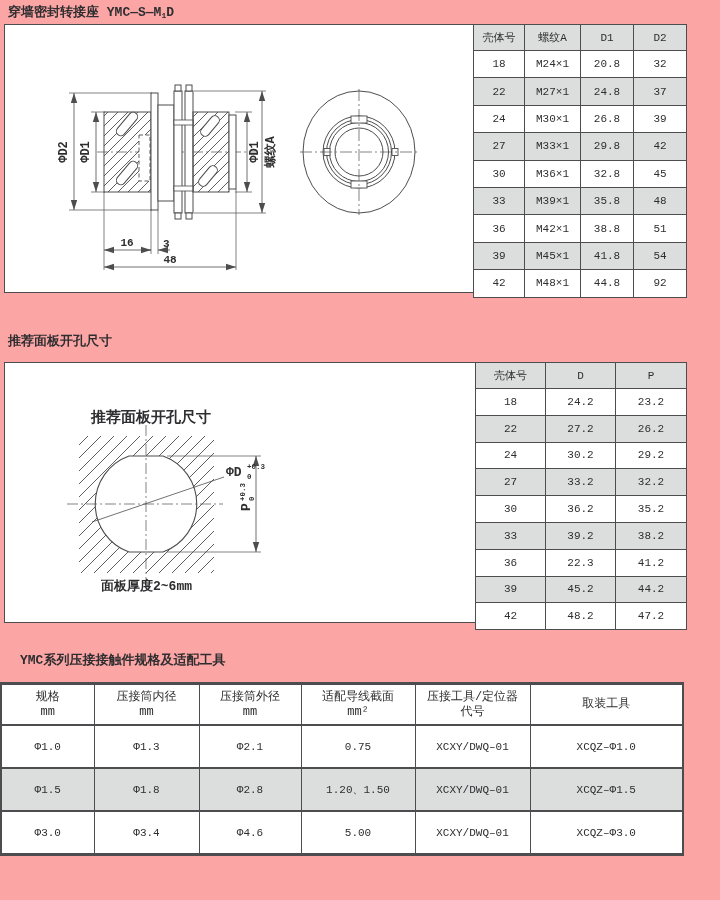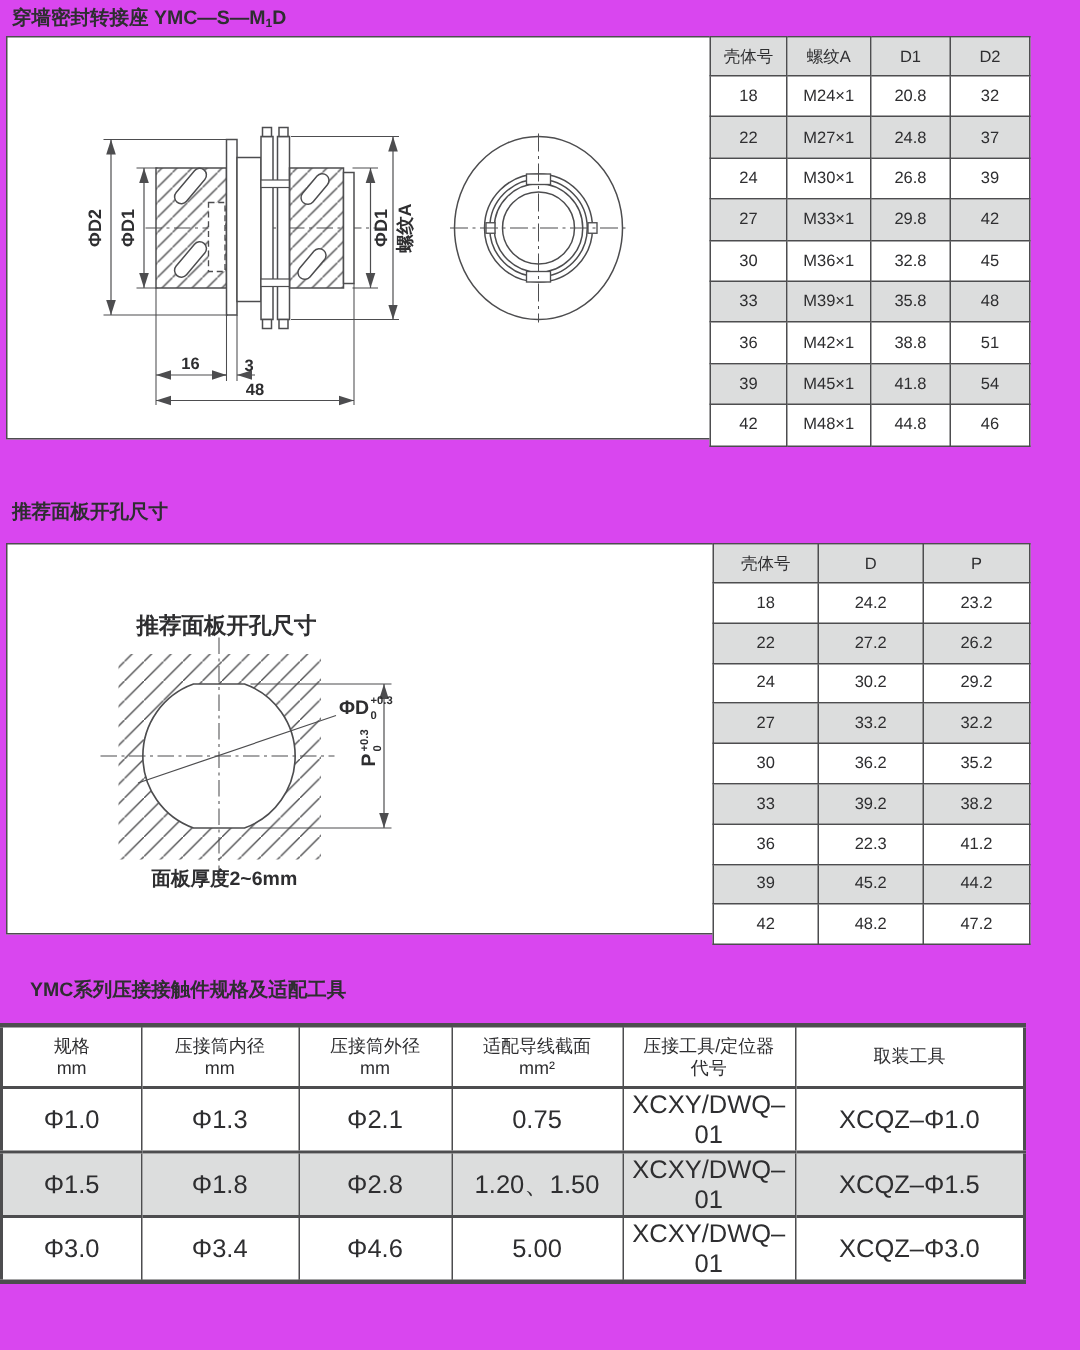--- a/index.html
+++ b/index.html
@@ -1,33 +1,33 @@
 <!DOCTYPE html>
 <html><head>
 <meta charset="utf-8">
 <style>
   html,body{margin:0;padding:0;background:#fff;}
-  .page{position:relative;width:720px;height:900px;background:#d946ef;overflow:hidden;
-        font-family:Liberation Sans, sans-serif;color:#2e2e30;}
+  .page{position:relative;width:720px;height:900px;background:#fca5a5;overflow:hidden;
+        font-family:Liberation Mono, monospace;color:#2e2e30;}
   .sec-title{position:absolute;font-size:13px;font-weight:bold;white-space:nowrap;}
   .sub1{font-size:8px;vertical-align:-2px;}
   .dbox{position:absolute;border:1px solid #4d4d4f;background:#fff;}
   table{position:absolute;border-collapse:collapse;table-layout:fixed;background:#fff;}
   th,td{border:1px solid #4d4d4f;text-align:center;vertical-align:middle;
         font-size:11px;font-weight:normal;padding:0;overflow:hidden;}
   .t1{left:473px;top:24px;width:213px;}
   .t1 th{height:25px;background:#dcdddd;}
   .t1 td{height:26.4px;}
   .t2{left:475px;top:362px;width:211px;}
   .t2 th{height:25px;background:#dcdddd;}
   .t2 td{height:25.8px;}
   .t1 tbody tr:nth-child(even) td,.t2 tbody tr:nth-child(even) td{background:#dcdddd;}
   .t3{left:0;top:682px;width:682px;border:2px solid #4d4d4f;border-top:3px solid #4d4d4f;border-bottom:3px solid #4d4d4f;}
   .t3 th{height:39px;border-width:2px 1px;font-size:12px;background:#fff;}
-  .t3 td{height:41px;border-width:2px 1px;font-size:17px;}
+  .t3 td{height:41px;border-width:2px 1px;font-size:11px;}
   .t3 tbody tr:nth-child(even) td{background:#dcdddd;}
   .hcell{display:flex;flex-direction:column;justify-content:center;align-items:center;line-height:1.25;}
   svg text{fill:#2e2e30;}
 </style>
 </head>
 <body>
 
 <div class="page">
 
   <div class="sec-title" style="left:8px;top:3px;">
@@ -181,21 +181,21 @@
       <tr>
           <td>39</td>
           <td>M45×1</td>
           <td>41.8</td>
           <td>54</td>
         </tr>
       <tr>
           <td>42</td>
           <td>M48×1</td>
           <td>44.8</td>
-          <td>46</td>
+          <td>92</td>
         </tr>
     </tbody>
   </table>
 
   <div class="sec-title" style="left:8px;top:332px;">推荐面板开孔尺寸</div>
 
   <div class="dbox" style="left:4px;top:362px;width:471px;height:259px;">
     <svg width="471" height="259" viewBox="0 0 471 259">
       <defs>
         <marker id="ar2" markerWidth="11" markerHeight="8" refX="10" refY="4" orient="auto-start-reverse" markerUnits="userSpaceOnUse">

